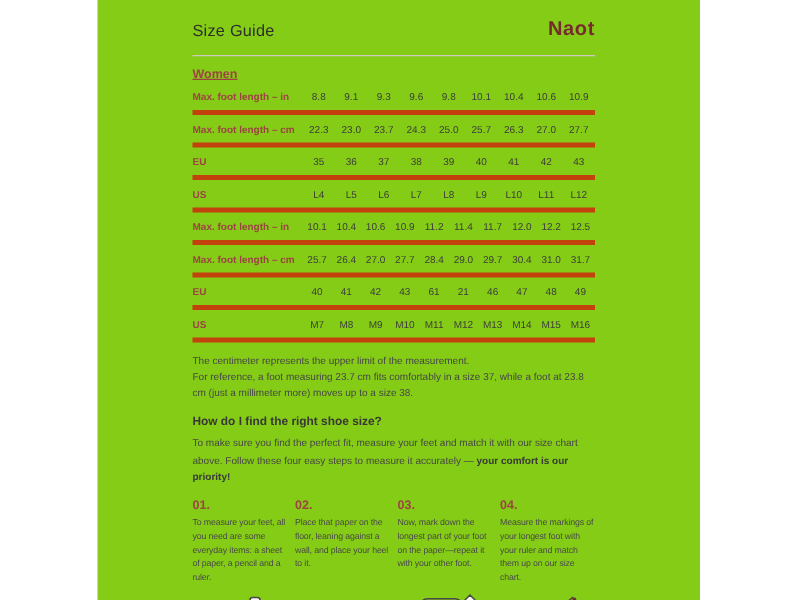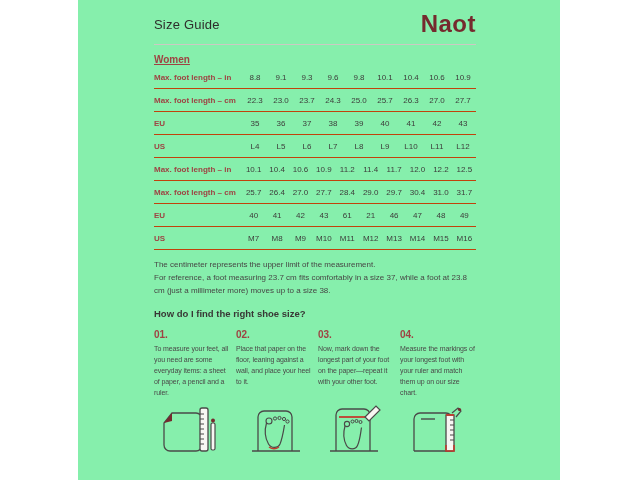--- a/index.html
+++ b/index.html
@@ -4,30 +4,30 @@
 <style>
   html,body{margin:0;padding:0;}
   body{
     width:640px;height:480px;overflow:hidden;position:relative;
     background:#ffffff;
     font-family:"Liberation Sans","DejaVu Sans",sans-serif;
     -webkit-font-smoothing:antialiased;
   }
   .panel{
     position:absolute;left:78px;top:0;width:482px;height:480px;
-    background:#86efac;
+    background:#84cc16;
   }
   .content{position:absolute;left:76px;top:0;width:322px;}
   .header{display:flex;justify-content:space-between;align-items:center;padding-top:11px;height:26px;}
   .page-title{font-size:13px;font-weight:500;color:#2e2d2b;letter-spacing:.2px;}
-  .brand-logo{font-size:24px;font-weight:700;color:#752a2e;letter-spacing:.5px;line-height:24px;}
+  .brand-logo{font-size:16px;font-weight:700;color:#752a2e;letter-spacing:.5px;line-height:24px;}
   .header-rule{border-bottom:1px solid #ccc9c3;margin-top:7px;}
   .section-heading{margin-top:9px;font-size:10px;line-height:12px;font-weight:700;color:#9e4343;text-decoration:underline;}
   .size-table{width:322px;}
-  .trow{display:flex;align-items:center;height:22px;border-bottom:1px solid #c2410c;}
+  .trow{display:flex;align-items:center;height:22px;border-bottom:4px solid #c2410c;}
   .tlabel{width:88px;flex:0 0 88px;font-size:8px;font-weight:700;color:#9e4343;}
   .tvals{flex:1;display:flex;justify-content:center;}
   .tvals span{flex:1;text-align:center;font-size:8px;color:#3d3c3a;}
   .notes{margin-top:8px;font-size:8px;line-height:13px;color:#474645;}
   .howto-heading{margin-top:11px;font-size:9.5px;line-height:11px;font-weight:700;color:#383735;}
   .howto-intro{margin-top:5px;font-size:8px;line-height:13.5px;color:#474645;}
   .howto-intro b{color:#3a3938;}
   .steps{margin-top:10px;display:grid;grid-template-columns:repeat(4,1fr);column-gap:6px;}
   .step-number{font-size:10px;line-height:11px;font-weight:700;color:#9e4343;margin-bottom:3px;}
   .step-text{font-size:7px;line-height:11px;letter-spacing:-.1px;color:#4a4948;}
@@ -169,20 +169,21 @@
         </span>
       </div>
     </div>
 
     <div class="notes">
       <div>The centimeter represents the upper limit of the measurement.</div>
       <div>For reference, a foot measuring 23.7 cm fits comfortably in a size 37, while a foot at 23.8 cm (just a millimeter more) moves up to a size 38.</div>
     </div>
 
     <div class="howto-heading">How do I find the right shoe size?</div>
+    <div class="howto-intro"><span>To make sure you find the perfect fit, measure your feet and match it with our size chart above. Follow these four easy steps to measure it accurately — </span><b>your comfort is our priority!</b></div>
 
     <div class="steps">
       <div>
         <div class="step-number">01.</div>
         <div class="step-text">To measure your feet, all you need are some everyday items: a sheet of paper, a pencil and a ruler.</div>
       </div>
       <div>
         <div class="step-number">02.</div>
         <div class="step-text">Place that paper on the floor, leaning against a wall, and place your heel to it.</div>
       </div>

